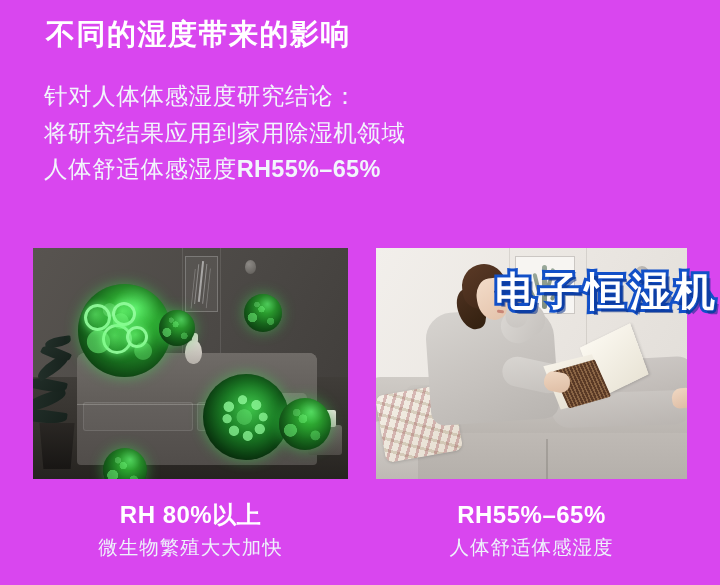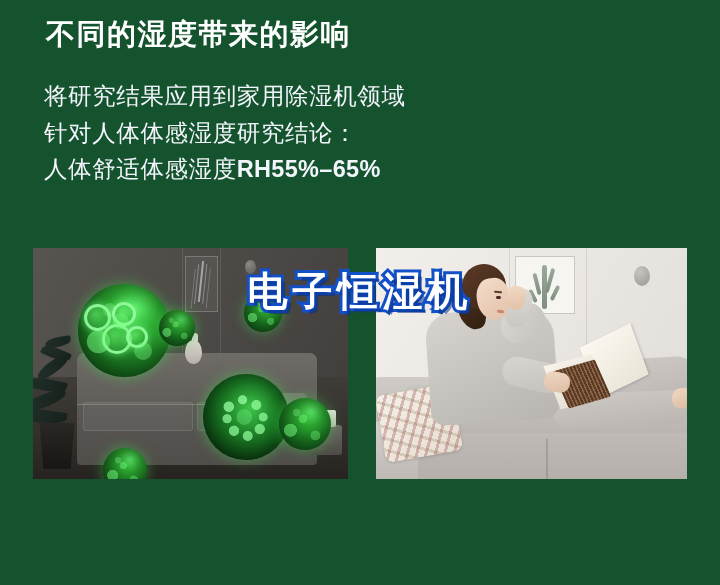--- a/index.html
+++ b/index.html
@@ -12,21 +12,21 @@
 
   body {
     background: #1449bf;
     font-family: "Liberation Sans", "DejaVu Sans", sans-serif;
     position: relative;
   }
 
   #poster {
     position: absolute;
     inset: 0;
-    background: #14532d;
+    background: #d946ef;
   }
 
   
   .headline {
     position: absolute;
     left: 46px;
     top: 16px;
     font-size: 29px;
     font-weight: bold;
     color: #ffffff;
@@ -430,21 +430,21 @@
       repeating-linear-gradient(90deg, #5a3a26 0 2px, #8a6545 2px 3.5px);
     transform: rotate(-6deg) skewX(8deg);
     border-radius: 2px;
   }
 
   
   .watermark {
     position: absolute;
     left: 0; right: 0;
     top: 271px;
-    text-align: center;
+    text-align: right;
     font-size: 40px;
     font-weight: bold;
     color: #ffffff;
     letter-spacing: 5px;
     line-height: 1;
     -webkit-text-stroke: 6px #1250c8;
     paint-order: stroke fill;
     text-shadow: 4px 4px 0 rgba(10,48,135,0.55);
     pointer-events: none;
   }
@@ -476,22 +476,22 @@
   }
 </style>
 </head>
 <body>
 
 <div id="poster">
 
   <div class="headline">不同的湿度带来的影响</div>
 
   <div class="body-block">
+    <span class="body-line">针对人体体感湿度研究结论：</span>
     <span class="body-line">将研究结果应用到家用除湿机领域</span>
-    <span class="body-line">针对人体体感湿度研究结论：</span>
     <span class="body-line"><span>人体舒适体感湿度</span><span class="inline-bold">RH55%–65%</span></span>
   </div>
 
   <div class="panels">
 
     <div class="panel panel-left">
       <div class="room-dark">
         <div class="dk-wall"></div>
         <div class="dk-wallpanel dk-wp1"></div>
         <div class="dk-wallpanel dk-wp2"></div>
@@ -574,14 +574,24 @@
           <div class="book-pg-l"></div>
           <div class="book-spine"></div>
         </div>
         <div class="w-hand2"></div>
       </div>
     </div>
   </div>
 
   <div class="watermark">电子恒湿机</div>
 
+  <div class="captions">
+    <div class="cap cap-left">
+      <span class="cap-title">RH 80%以上</span>
+      <span class="cap-sub">微生物繁殖大大加快</span>
+    </div>
+    <div class="cap cap-right">
+      <span class="cap-title">RH55%–65%</span>
+      <span class="cap-sub">人体舒适体感湿度</span>
+    </div>
+  </div>
 
 </div>
 
 </body></html>

